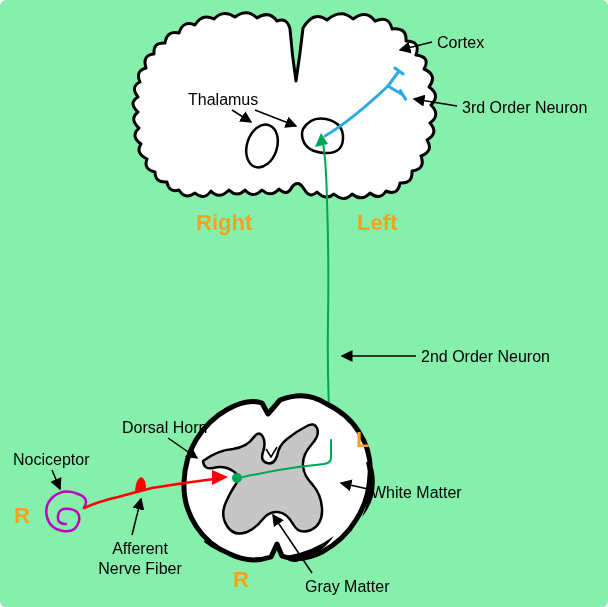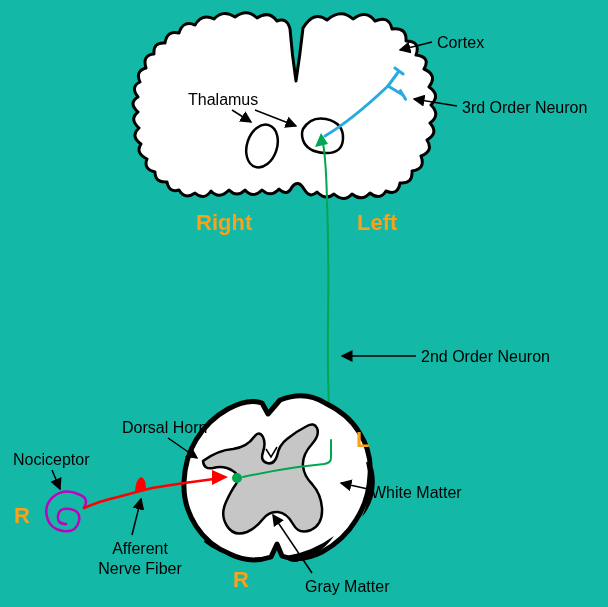--- a/index.html
+++ b/index.html
@@ -1,22 +1,23 @@
 <!DOCTYPE html>
 <html style="--color-orange: #F9A11B; --color-blue: #29ABE2; --color-green: #00A651; --color-red: #FF0000; --color-magenta: #C000C0; --color-gray-matter: #C6C6C6; --color-outline: #000000;"><head>
 <meta charset="utf-8">
 <style>
   html, body { margin: 0; padding: 0; background: #ffffff; }
   .stage {
     position: relative;
     width: 608px;
     height: 607px;
-    background: #14b8a6;
+    background: #86efac;
     font-family: "Liberation Sans", sans-serif;
     overflow: hidden;
+    border-radius: 6px;
   }
   svg { display: block; }
   text {
     font-family: "Liberation Sans", sans-serif;
     font-size: 16px;
     fill: #000000;
   }
   .side-marker {
     font-size: 22px;
     font-weight: bold;

